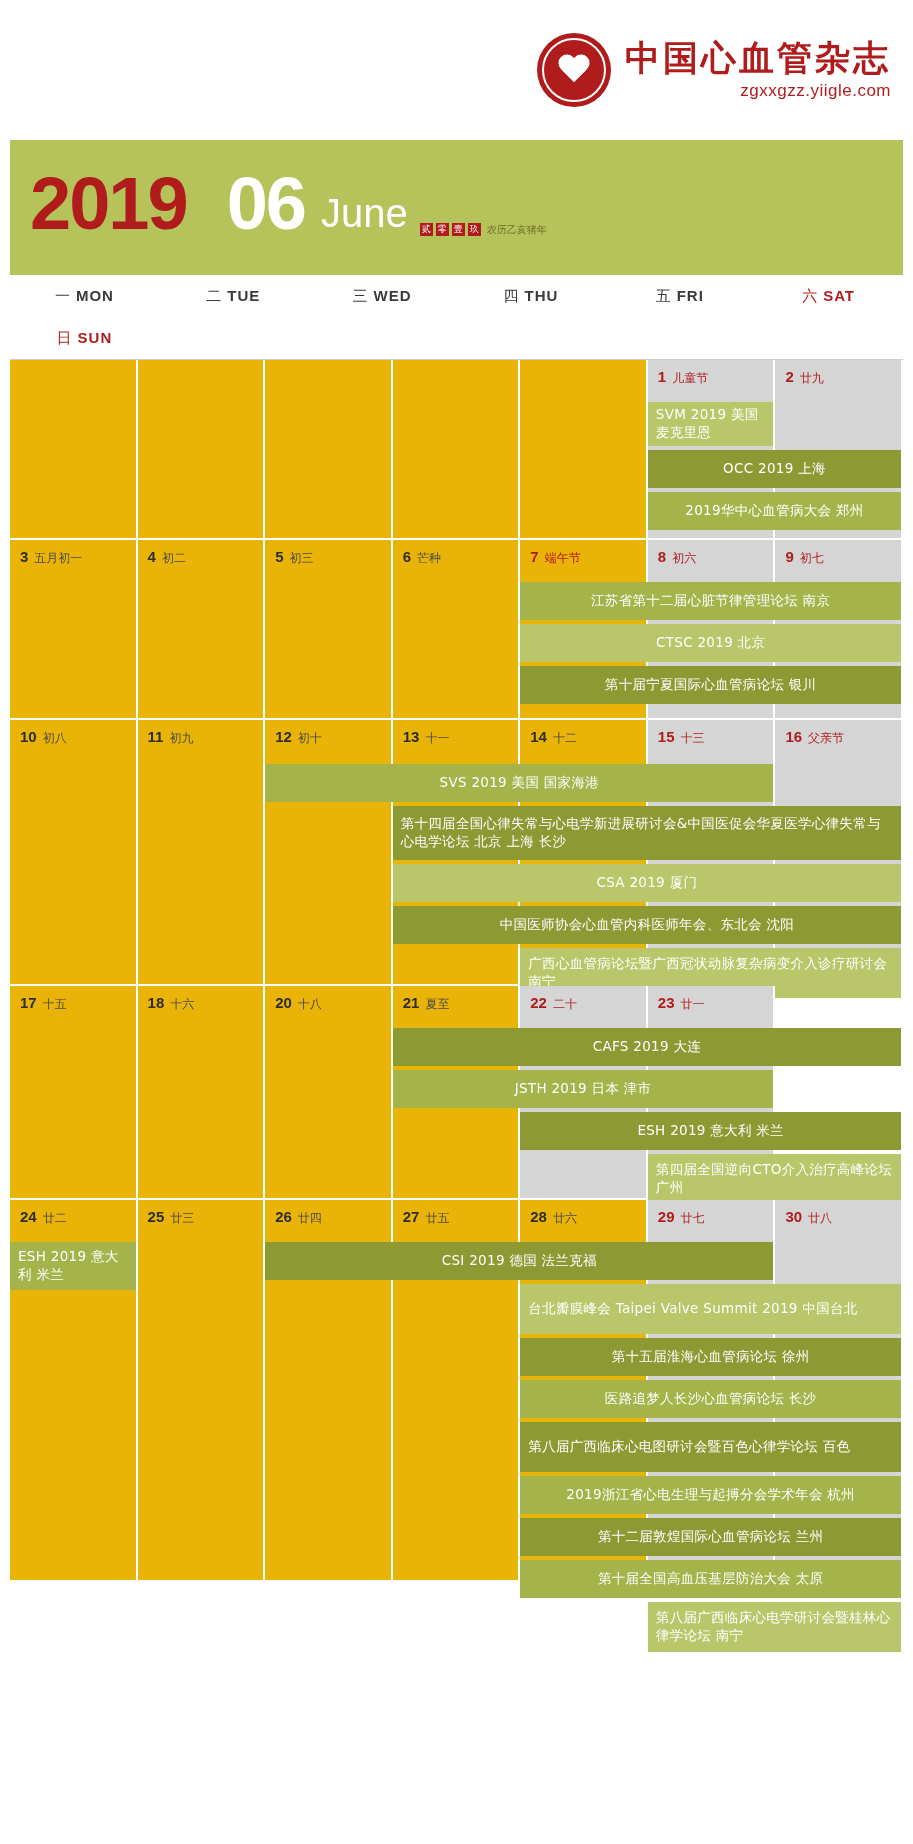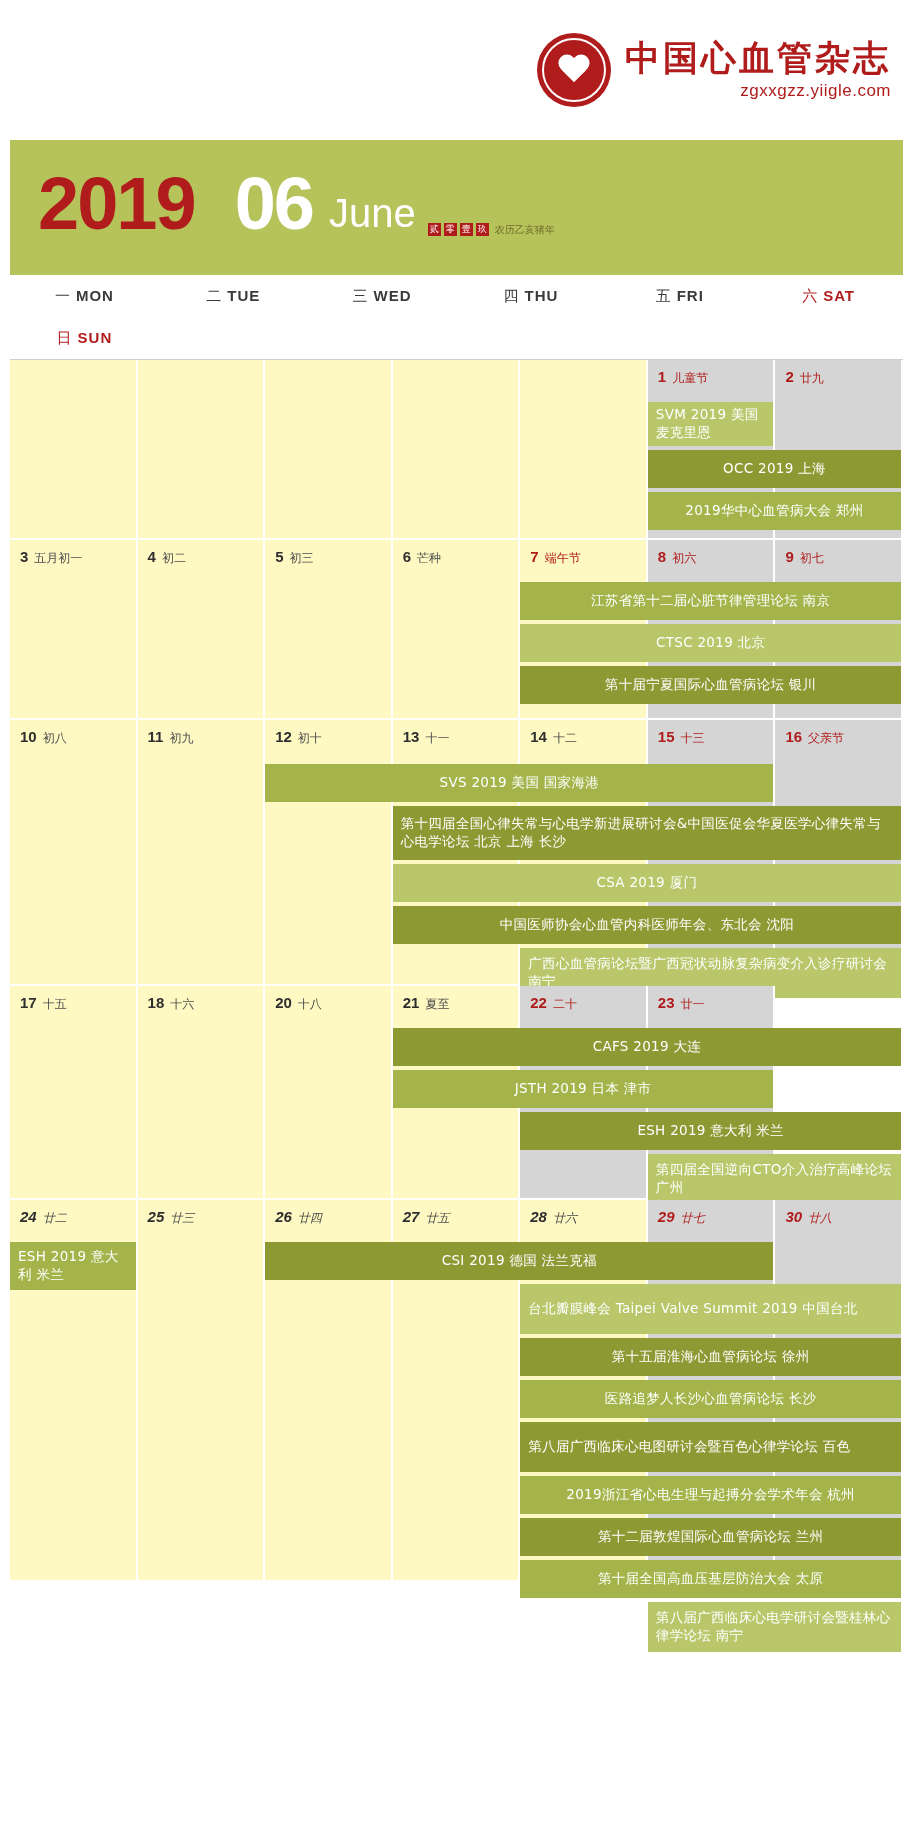--- a/index.html
+++ b/index.html
@@ -80,21 +80,21 @@
   }
 
   
   .title-band {
     margin: 0 10px;
     background: #b5c35a;
     height: 135px;
     position: relative;
     display: flex;
     align-items: center;
-    padding-left: 28px;
+    padding-left: 20px;
   }
   .year {
     font-size: 74px;
     font-weight: bold;
     color: #b01c1c;
     letter-spacing: -2px;
     line-height: 1;
     -webkit-text-stroke: 0px;
     position: relative;
     top: -4px;
@@ -165,21 +165,21 @@
     margin: 0 10px;
     position: relative;
   }
   .week {
     position: relative;
     display: grid;
     grid-template-columns: repeat(7, 1fr);
     border-bottom: 2px solid #ffffff;
   }
   .daycell {
-    background: #fef9c3;
+    background: #eab308;
     min-height: 176px;
     border-right: 2px solid #ffffff;
     position: relative;
     padding: 8px 8px 0 10px;
   }
   .daycell:last-child { border-right: none; }
   .daycell.weekend-cell { background: #d5d5d5; }
   .daynum {
     font-size: 15px;
     font-weight: bold;
@@ -217,21 +217,21 @@
   .event.dark  { background: #8d9a33; }
   .event.light { background: #b9c76a; }
   .event.mid   { background: #a5b44a; }
   .event.left  { justify-content: flex-start; text-align: left; }
 
   
   .w1 .daycell { min-height: 178px; }
   .w2 .daycell { min-height: 178px; }
   .w3 .daycell { min-height: 264px; }
   .w4 .daycell { min-height: 212px; }
-  .w5 .daycell { min-height: 380px; font-style: italic; }
+  .w5 .daycell { min-height: 380px; }
 </style>
 </head>
 <body>
 
 <div class="page">
 
   <div class="logo-bar">
     <div class="logo-wrap">
       <div class="logo-mark">
         <div class="inner-ring"></div>

